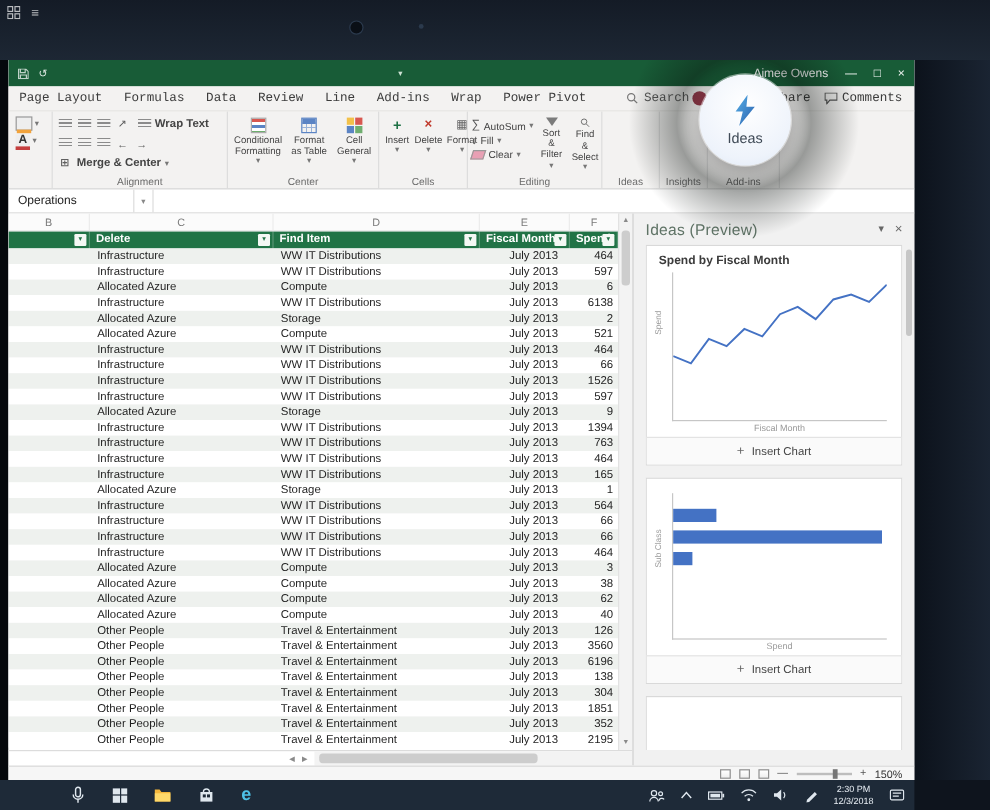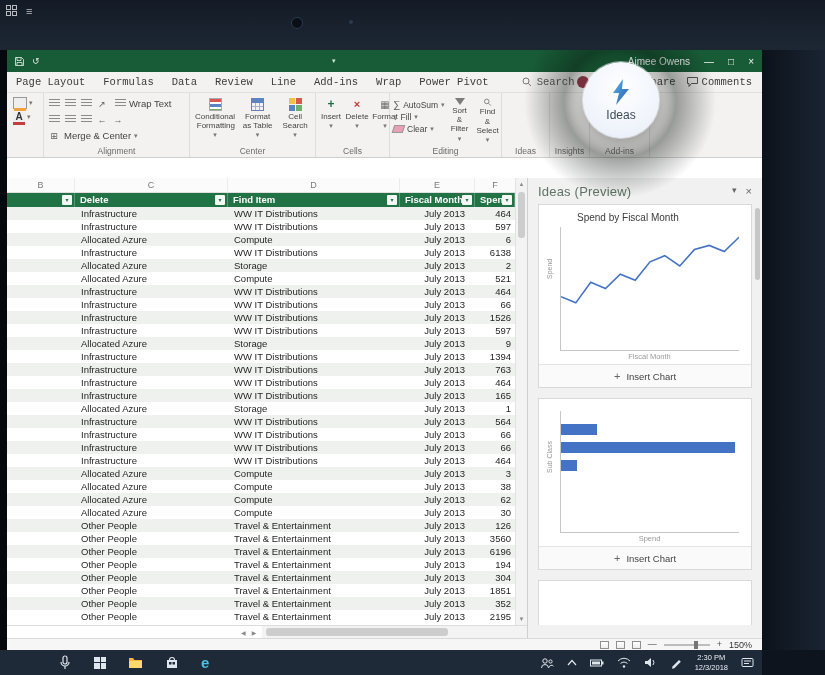--- a/index.html
+++ b/index.html
@@ -33,21 +33,21 @@
   .avatar2{width:16px;height:16px;border-radius:50%;background:radial-gradient(#d9b08e,#9a6a48);border:1px solid #cfcfcf;}
   .tr-item{display:flex;align-items:center;gap:4px;}
 
   
   .ribbon{left:0;top:43px;width:755px;height:65px;background:#f3f2f1;border-bottom:1px solid #cfcfcf;display:flex;box-sizing:border-box;padding-left:3px;}
   .rgroup{position:relative;height:100%;border-right:1px solid #ddd;box-sizing:border-box;padding:4px 3px 12px;}
   .rlabel{position:absolute;bottom:1px;left:0;right:0;text-align:center;font-size:8.5px;color:#6b6b6b;white-space:nowrap;}
   .mi{display:inline-flex;align-items:center;justify-content:center;width:14px;height:13px;color:#5f5f5f;font-size:9px;}
   .lines{width:11px;height:9px;background:repeating-linear-gradient(to bottom,#8b8b8b 0 1px,transparent 1px 3px);}
   .rrow{display:flex;align-items:center;gap:2px;margin-bottom:3px;}
-  .rtextbtn{display:flex;align-items:center;gap:3px;font-size:9.5px;color:#444;white-space:nowrap;}
+  .rtextbtn{display:flex;align-items:center;gap:3px;font-size:9.5px;color:#444;white-space:nowrap;font-weight:bold;}
   .caret{font-size:7px;color:#777;}
   .swatch{width:12px;height:10px;border:1px solid #999;background:#eee;position:relative;}
   .swatch::after{content:"";position:absolute;left:0;right:0;bottom:-3px;height:3px;}
   .fillsw::after{background:#f2a33c;}
   .fontsw{border:none;font-size:10px;font-weight:bold;color:#333;text-align:center;line-height:10px;}
   .fontsw::after{background:#c43e3e;}
   .numfmt{width:84px;height:15px;background:#fff;border:1px solid #c6c6c6;display:flex;align-items:center;justify-content:space-between;padding:0 4px;font-size:9.5px;color:#333;}
   .minibtn{font-size:8.5px;color:#555;padding:0 2px;display:inline-flex;align-items:center;gap:1px;}
   .bigbtn{display:flex;flex-direction:column;align-items:center;justify-content:flex-start;gap:1px;font-size:8px;color:#444;text-align:center;line-height:1.15;padding:1px 2px;}
   .bicon{width:14px;height:13px;display:flex;align-items:center;justify-content:center;font-weight:bold;}
@@ -103,21 +103,21 @@
   
   .panel{width:235px;background:#f1f1f1;border-left:1px solid #cfcfcf;box-sizing:border-box;display:flex;flex-direction:column;padding:0 10px;position:relative;}
   .phead{height:26px;display:flex;align-items:center;}
   .ptitle{font-size:13px;color:#5f7366;letter-spacing:.2px;}
   .phead-icons{margin-left:auto;display:flex;gap:9px;color:#666;font-size:9px;}
   .cards{flex:1;overflow:hidden;}
   .card{background:#fff;border:1px solid #d9d9d9;box-sizing:border-box;margin-bottom:10px;display:flex;flex-direction:column;}
   .card1{height:184px;}
   .card2{height:172px;}
   .card3{height:60px;}
-  .ctitle{font-size:10px;font-weight:normal;color:#3b3b3b;padding:7px 10px 0;margin-left:28px;}
+  .ctitle{font-size:10px;font-weight:bold;color:#3b3b3b;padding:7px 10px 0;}
   .chartwrap{flex:1;position:relative;margin:4px 12px 0 8px;}
   .ylab{position:absolute;left:-1px;top:38%;transform:rotate(-90deg);transform-origin:left top;font-size:7px;color:#999;white-space:nowrap;}
   .plotbox{margin-left:13px;height:calc(100% - 13px);border-left:1px solid #c6c6c6;border-bottom:1px solid #c6c6c6;box-sizing:border-box;position:relative;}
   .plotbox svg{width:100%;height:100%;display:block;}
   .xlab{margin-left:13px;text-align:center;font-size:7.5px;color:#999;height:11px;line-height:11px;}
   .cfoot{height:22px;border-top:1px solid #e3e3e3;background:#fafafa;display:flex;align-items:center;justify-content:center;gap:6px;font-size:9.5px;color:#444;}
   .plus{font-size:11px;color:#666;line-height:1;}
   .barsarea{padding-top:13px;}
   .bar{height:11px;margin:0 0 7px 0;}
   .ptotal{height:18px;border-top:1px solid #dcdcdc;display:flex;align-items:center;justify-content:flex-end;font-size:9px;color:#3f3f3f;}
@@ -273,38 +273,38 @@
           <span class="mi">⊞</span>
           <span>Merge &amp; Center</span>
           <span class="caret">▾</span>
         </span>
       </div>
       <div class="rlabel">Alignment</div>
     </div>
 
 
     <div class="rgroup" style="width:126px;display:flex;gap:2px;">
-      <div class="bigbtn" style="width:40px;text-align:right;">
+      <div class="bigbtn" style="width:40px;">
         <span class="ic-cf"></span>
         <span>Conditional Formatting</span>
           <span class="caret">▾</span>
       </div>
       <div class="bigbtn" style="width:38px;">
         <span class="ic-tbl"></span>
         <span>Format as Table</span>
           <span class="caret">▾</span>
       </div>
       <div class="bigbtn" style="width:34px;">
         <span class="ic-cs">
             <i></i>
             <i></i>
             <i></i>
             <i></i>
           </span>
-        <span>Cell Search</span>
+        <span>Cell General</span>
           <span class="caret">▾</span>
       </div>
       <div class="rlabel">Center</div>
     </div>
 
     <div class="rgroup" style="width:74px;display:flex;gap:1px;">
       <div class="bigbtn" style="width:22px;">
         <span class="bicon" style="color:#1e7145;font-size:12px;">+</span>
         <span>Insert</span>
           <span class="caret">▾</span>
@@ -386,20 +386,25 @@
           <linearGradient id="bg1" x1="0" y1="0" x2="1" y2="1">
             <stop offset="0" stop-color="#57b1e8"></stop>
             <stop offset="1" stop-color="#2b5fad"></stop>
           </linearGradient>
         </defs>
       <path d="M13 1 L3 15 h6 l-3 12 L19 11 h-7 z" fill="url(#bg1)"></path>
     </svg>
     <span class="callout-label">Ideas</span>
   </div>
 
+  <div class="abs formula">
+    <div class="namebox">Operations</div>
+    <div class="nb-arrow">▾</div>
+    <div style="flex:1;"></div>
+  </div>
 
   <div class="abs content">
     <div class="grid">
       <div class="colletters">
         <span style="width:68px;">B</span>
         <span style="width:153px;">C</span>
         <span style="width:172px;">D</span>
         <span style="width:75px;">E</span>
         <span style="width:40px;border-right:none;">F</span>
       </div>
@@ -572,21 +577,21 @@
             <div class="tcell cg">Allocated Azure</div>
             <div class="tcell cl">Compute</div>
             <div class="tcell cm">July 2013</div>
             <div class="tcell cs">62</div>
           </div>
           <div class="trow">
             <div class="tcell cb"></div>
             <div class="tcell cg">Allocated Azure</div>
             <div class="tcell cl">Compute</div>
             <div class="tcell cm">July 2013</div>
-            <div class="tcell cs">30</div>
+            <div class="tcell cs">40</div>
           </div>
           <div class="trow band">
             <div class="tcell cb"></div>
             <div class="tcell cg">Other People</div>
             <div class="tcell cl">Travel &amp; Entertainment</div>
             <div class="tcell cm">July 2013</div>
             <div class="tcell cs">126</div>
           </div>
           <div class="trow">
             <div class="tcell cb"></div>
@@ -600,21 +605,21 @@
             <div class="tcell cg">Other People</div>
             <div class="tcell cl">Travel &amp; Entertainment</div>
             <div class="tcell cm">July 2013</div>
             <div class="tcell cs">6196</div>
           </div>
           <div class="trow">
             <div class="tcell cb"></div>
             <div class="tcell cg">Other People</div>
             <div class="tcell cl">Travel &amp; Entertainment</div>
             <div class="tcell cm">July 2013</div>
-            <div class="tcell cs">194</div>
+            <div class="tcell cs">138</div>
           </div>
           <div class="trow band">
             <div class="tcell cb"></div>
             <div class="tcell cg">Other People</div>
             <div class="tcell cl">Travel &amp; Entertainment</div>
             <div class="tcell cm">July 2013</div>
             <div class="tcell cs">304</div>
           </div>
           <div class="trow">
             <div class="tcell cb"></div>

